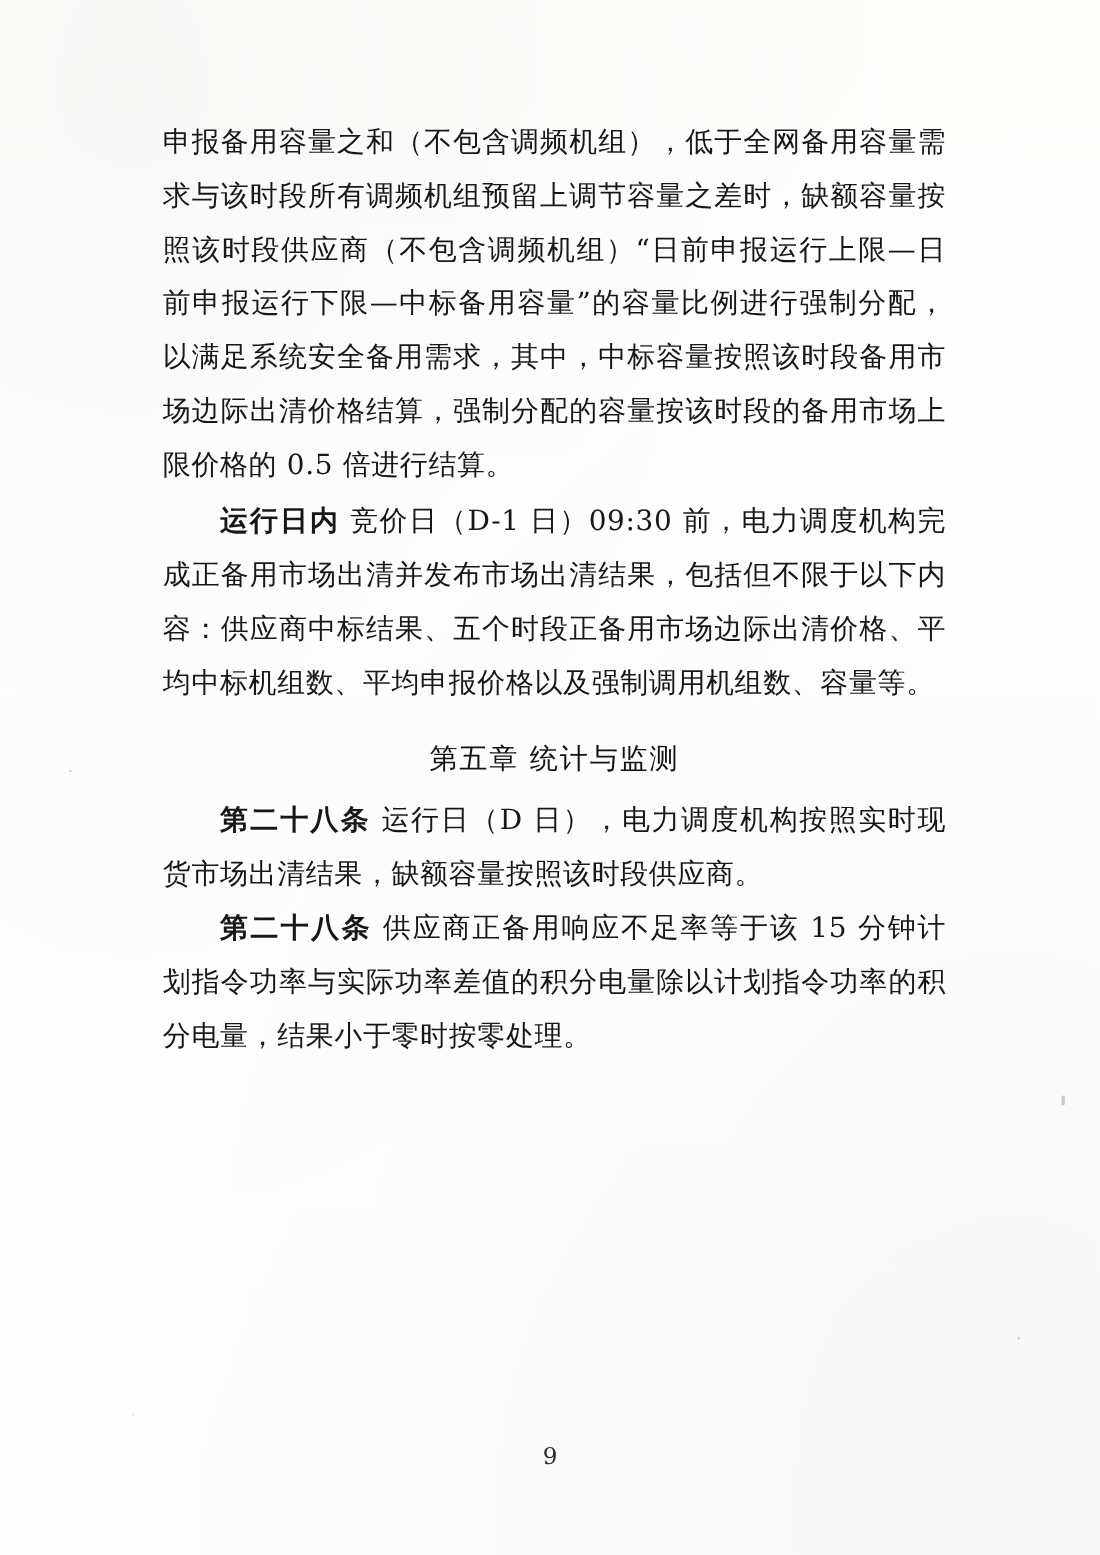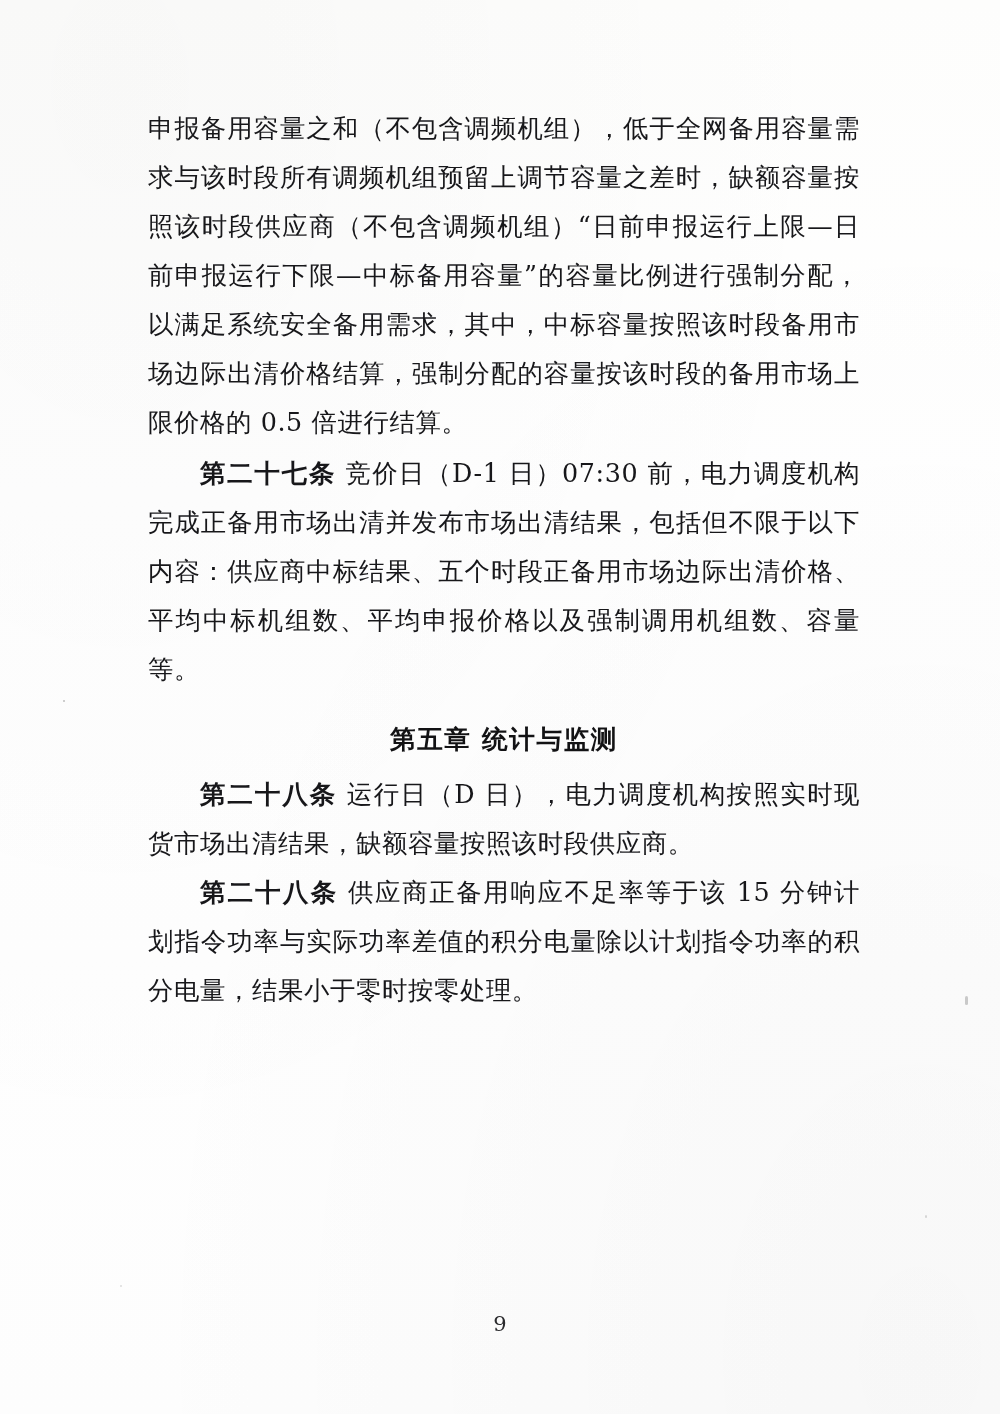--- a/index.html
+++ b/index.html
@@ -55,21 +55,21 @@
     margin-top: 2px;
   }
   .lead {
     font-weight: bold;
     letter-spacing: 1.2px;
   }
   h2.chapter {
     margin: 20px 0 6px 0;
     font-size: 25.6px;
     line-height: 50px;
-    font-weight: bold;
+    font-weight: normal;
     text-align: center;
     letter-spacing: 1.6px;
     color: #121214;
   }
   .page-number {
     position: absolute;
     left: 0;
     top: 1312px;
     width: 1000px;
     text-align: center;
@@ -93,22 +93,22 @@
 
 <div class="page">
 
   <div class="content">
 
     <p class="body-para">
       <span>申报备用容量之和（不包含调频机组），低于全网备用容量需求与该时段所有调频机组预留上调节容量之差时，缺额容量按照该时段供应商（不包含调频机组）“日前申报运行上限—日前申报运行下限—中标备用容量”的容量比例进行强制分配，以满足系统安全备用需求，其中，中标容量按照该时段备用市场边际出清价格结算，强制分配的容量按该时段的备用市场上限价格的 0.5 倍进行结算。</span>
     </p>
 
     <p class="body-para indent spaced">
-      <span class="lead">第二十七条</span>
-      <span>竞价日（D-1 日）07:30 前，电力调度机构完成正备用市场出清并发布市场出清结果，包括但不限于以下内容：供应商中标结果、五个时段正备用市场边际出清价格、平均中标机组数、平均申报价格以及强制调用机组数、容量等。</span>
+      <span class="lead">运行日内</span>
+      <span>竞价日（D-1 日）09:30 前，电力调度机构完成正备用市场出清并发布市场出清结果，包括但不限于以下内容：供应商中标结果、五个时段正备用市场边际出清价格、平均中标机组数、平均申报价格以及强制调用机组数、容量等。</span>
     </p>
 
 
     <h2 class="chapter">第五章 统计与监测</h2>
 
     <p class="body-para indent">
       <span class="lead">第二十八条</span>
       <span>运行日（D 日），电力调度机构按照实时现货市场出清结果，缺额容量按照该时段供应商。</span>
     </p>
 

